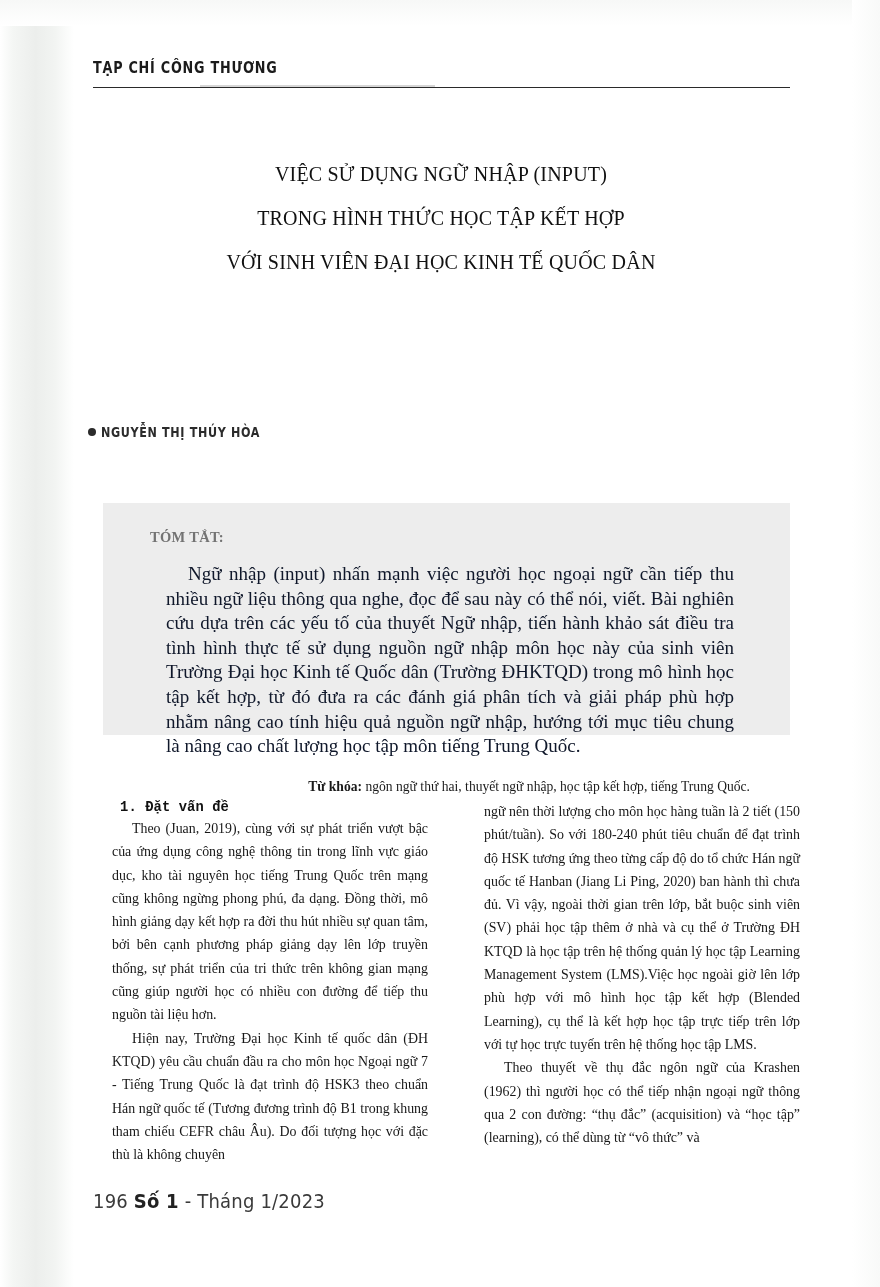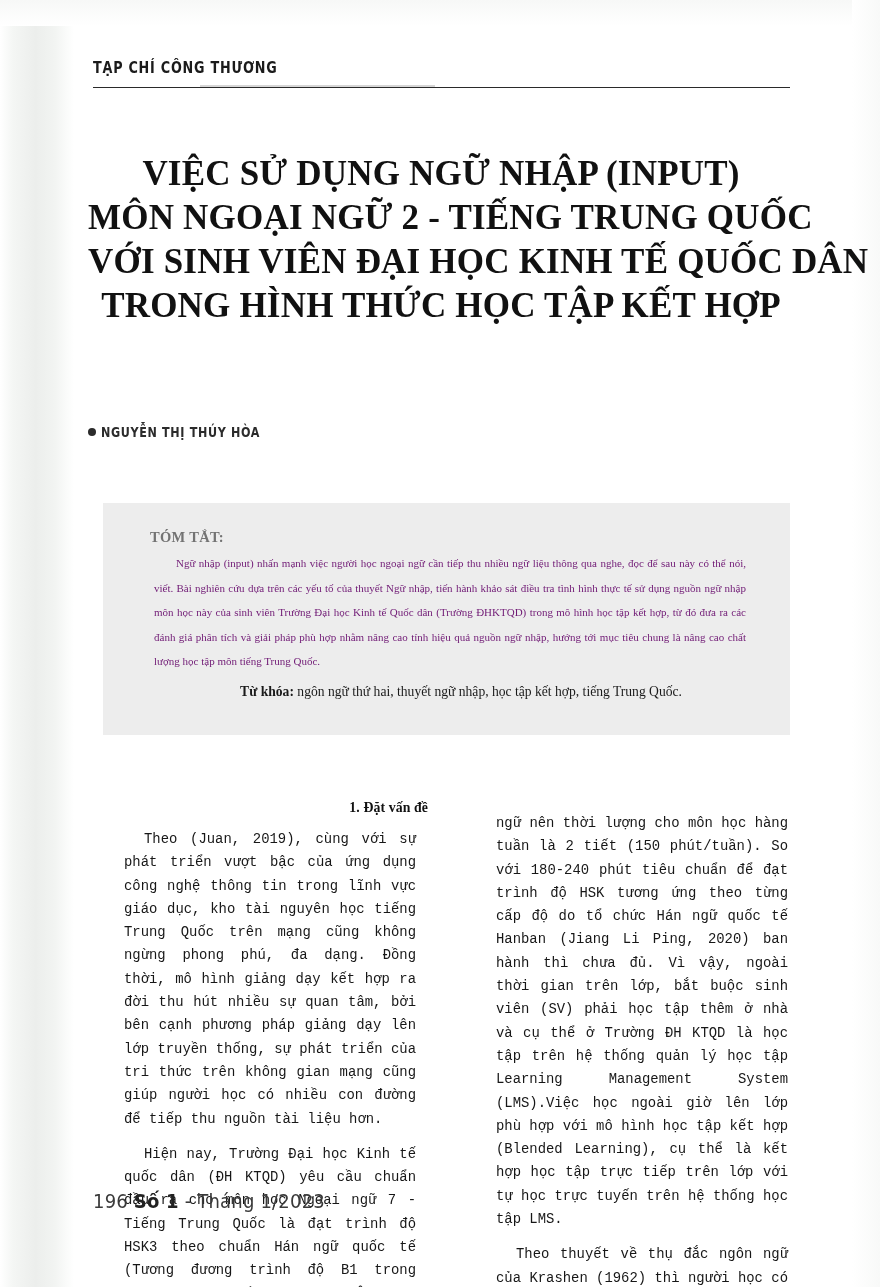--- a/index.html
+++ b/index.html
@@ -99,22 +99,22 @@
   .title-block {
     position: absolute;
     left: 88px;
     top: 152px;
     width: 706px;
     text-align: center;
     color: #111111;
   }
   .title-line {
     font-family: "Liberation Serif", "DejaVu Serif", serif;
-    font-weight: 700;
-    font-size: 35px;
+    font-weight: 400;
+    font-size: 20px;
     line-height: 44px;
     letter-spacing: 0.2px;
     white-space: nowrap;
   }
 
   
   .author-row {
     position: absolute;
     left: 88px;
     top: 424px;
@@ -159,33 +159,33 @@
   .abstract-heading {
     font-family: "Liberation Serif", "DejaVu Serif", serif;
     font-weight: 700;
     font-size: 14.5px;
     letter-spacing: 0.3px;
     color: #737373;
     margin-bottom: 5px;
   }
   .abstract-body {
     font-family: "Liberation Serif", "DejaVu Serif", serif;
-    font-size: 11px;
+    font-size: 19px;
     line-height: 24.6px;
-    color: #701a75;
+    color: #0f172a;
     text-align: justify;
     text-indent: 22px;
-    margin: 4px;
+    margin: 16px;
   }
   .abstract-keywords {
     font-family: "Liberation Serif", "DejaVu Serif", serif;
     font-size: 13.6px;
     line-height: 24.6px;
     color: #1a1a1a;
-    text-align: center;
+    text-align: right;
     text-indent: 22px;
     margin: 6px 0 0 0;
   }
   .abstract-keywords b { font-weight: 700; }
 
   
   .columns {
     position: absolute;
     left: 112px;
     top: 800px;
@@ -195,36 +195,35 @@
   .col {
     position: absolute;
     top: 0;
     width: 316px;
     height: 372px;
   }
   .col-left  { left: 0; }
   .col-right { left: 372px; }
 
   .section-heading {
-    font-family: Liberation Serif, serif;
+    font-family: Liberation Mono, monospace;
     font-weight: 700;
     font-size: 13.8px;
     color: #111111;
     margin: 0 0 2px 8px;
     letter-spacing: 0.1px;
-    text-align: right;
   }
   .para {
-    font-family: Liberation Mono, monospace;
+    font-family: Liberation Serif, serif;
     font-size: 13.9px;
     line-height: 23.3px;
     color: #171717;
     text-align: justify;
     text-indent: 20px;
-    margin: 12px;
+    margin: 0;
     hyphens: none;
   }
   .para + .para { margin-top: 0; }
   .para-cont {
     text-indent: 0;
   }
 
   
   .footer {
     position: absolute;
@@ -250,23 +249,22 @@
   <div class="scan-edge-right"></div>
 
   <div class="content">
 
     <div class="masthead">TẠP CHÍ CÔNG THƯƠNG</div>
     <div class="masthead-rule-soft"></div>
     <div class="masthead-rule"></div>
 
     <div class="title-block">
       <div class="title-line">VIỆC SỬ DỤNG NGỮ NHẬP (INPUT)</div>
-      <div class="title-line">MÔN NGOẠI NGỮ 2 - TIẾNG TRUNG QUỐC</div>
+      <div class="title-line">TRONG HÌNH THỨC HỌC TẬP KẾT HỢP</div>
       <div class="title-line">VỚI SINH VIÊN ĐẠI HỌC KINH TẾ QUỐC DÂN</div>
-      <div class="title-line">TRONG HÌNH THỨC HỌC TẬP KẾT HỢP</div>
     </div>
 
     <div class="author-row">
       <span class="author-bullet"></span><span class="author-name">NGUYỄN THỊ THÚY HÒA</span>
     </div>
 
     <div class="abstract-box">
       <div class="abstract-inner">
         <div class="abstract-heading">TÓM TẮT:</div>
         <p class="abstract-body">Ngữ nhập (input) nhấn mạnh việc người học ngoại ngữ cần tiếp thu nhiều ngữ liệu thông qua nghe, đọc để sau này có thể nói, viết. Bài nghiên cứu dựa trên các yếu tố của thuyết Ngữ nhập, tiến hành khảo sát điều tra tình hình thực tế sử dụng nguồn ngữ nhập môn học này của sinh viên Trường Đại học Kinh tế Quốc dân (Trường ĐHKTQD) trong mô hình học tập kết hợp, từ đó đưa ra các đánh giá phân tích và giải pháp phù hợp nhằm nâng cao tính hiệu quả nguồn ngữ nhập, hướng tới mục tiêu chung là nâng cao chất lượng học tập môn tiếng Trung Quốc.</p>

